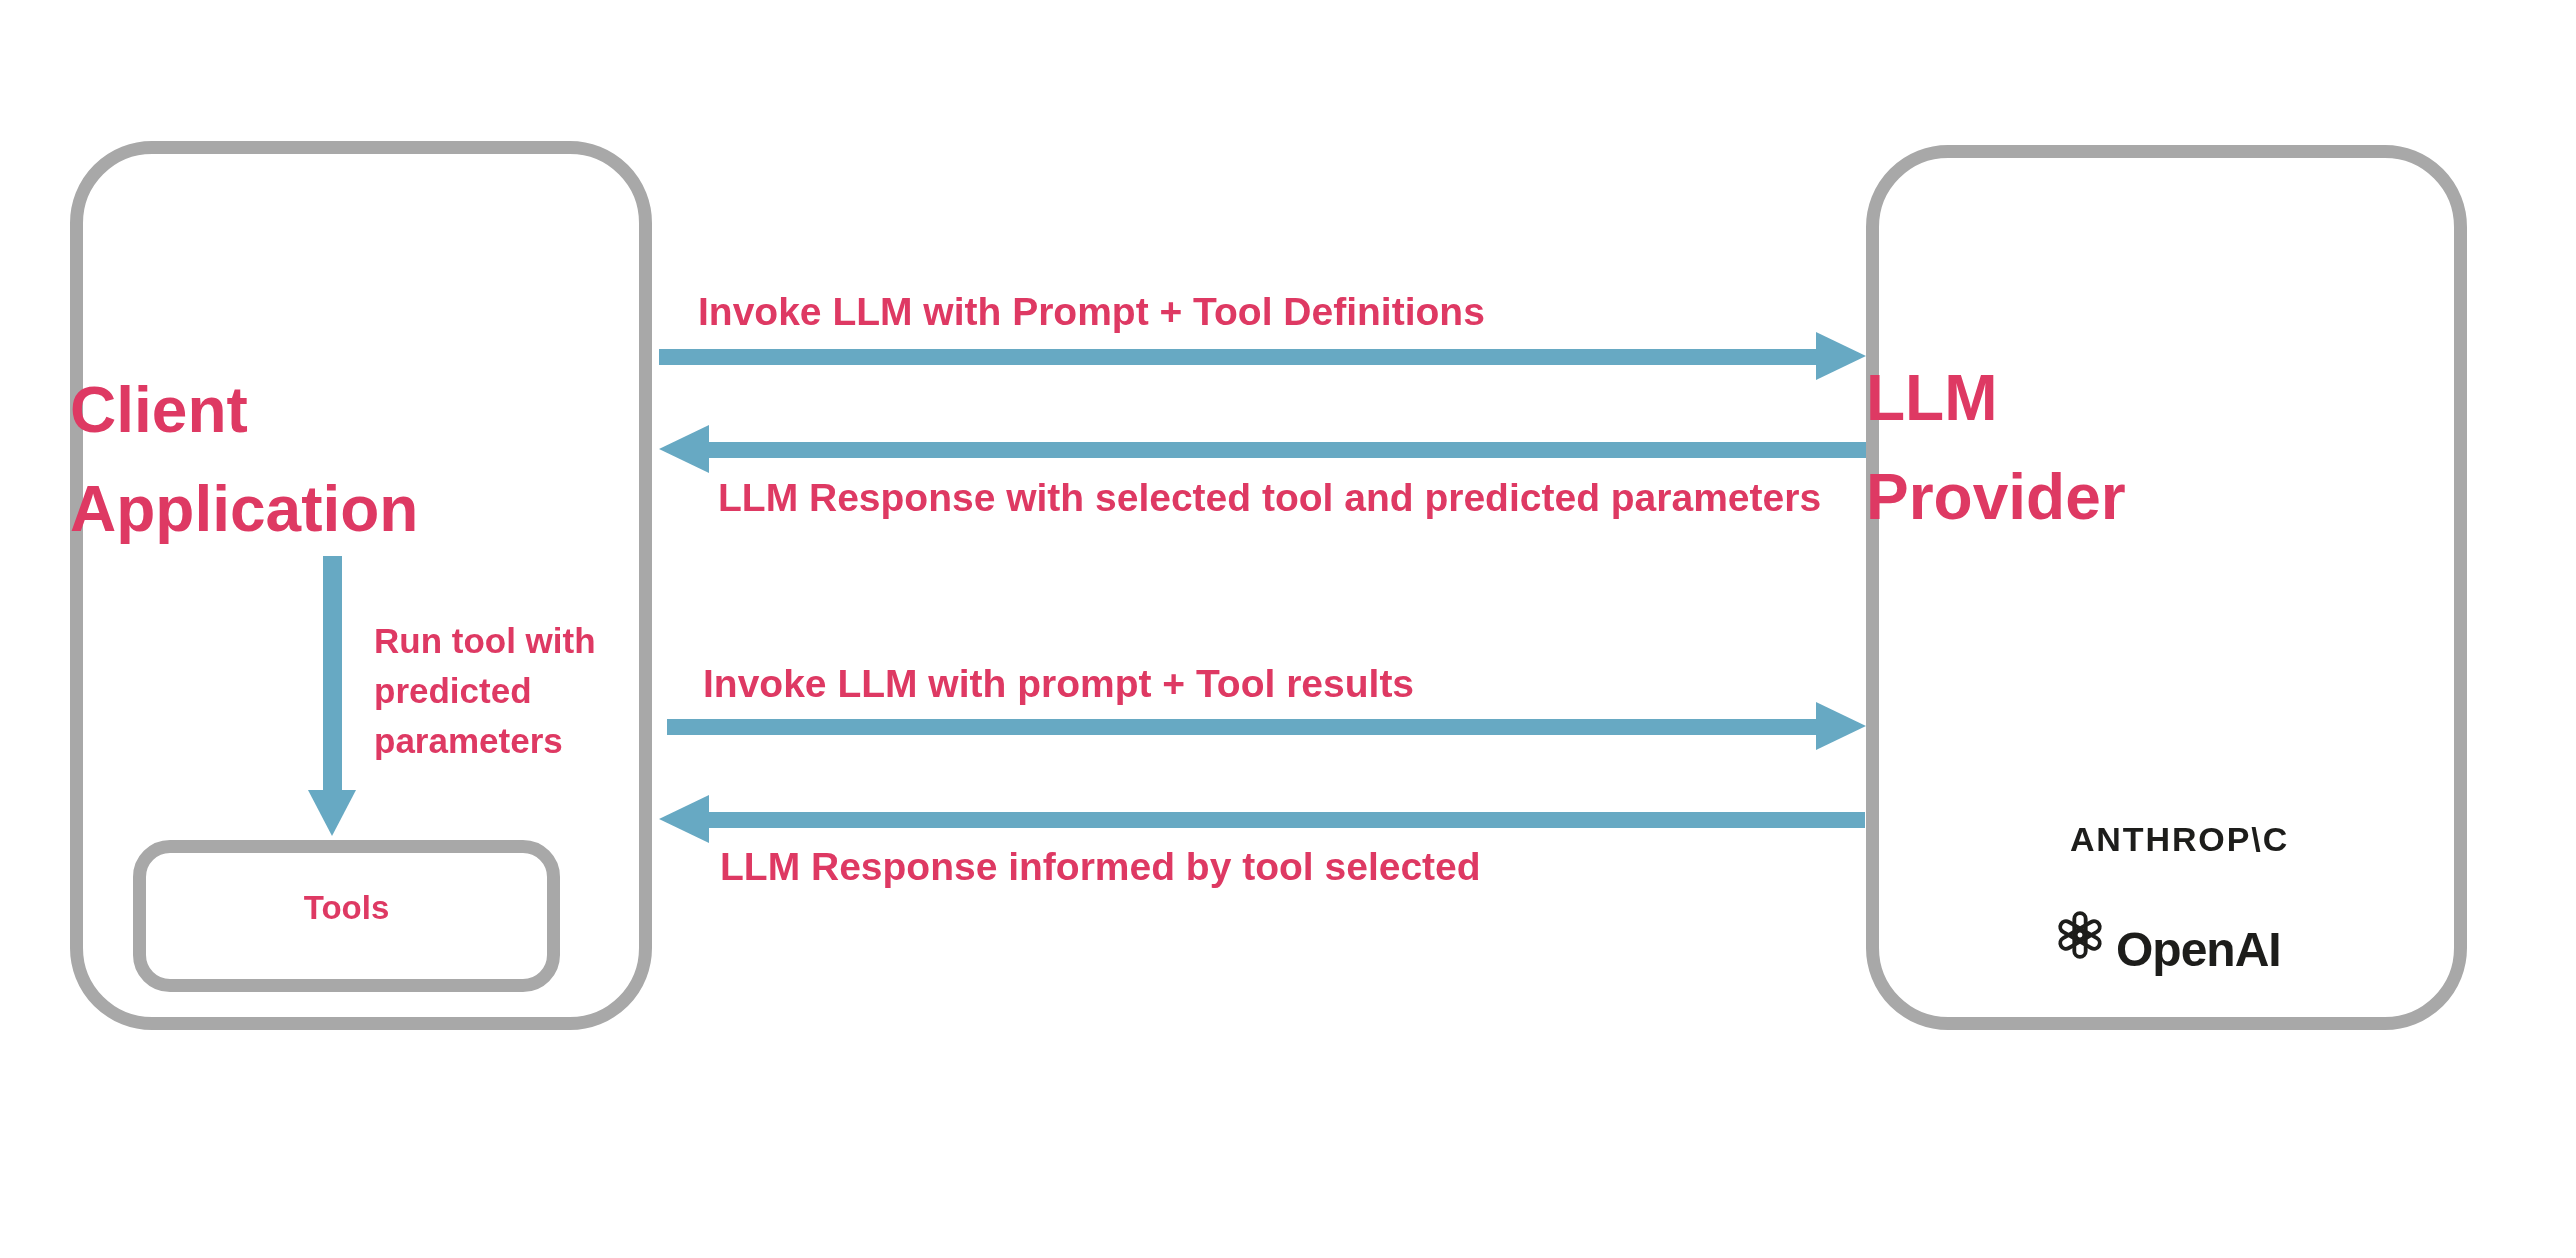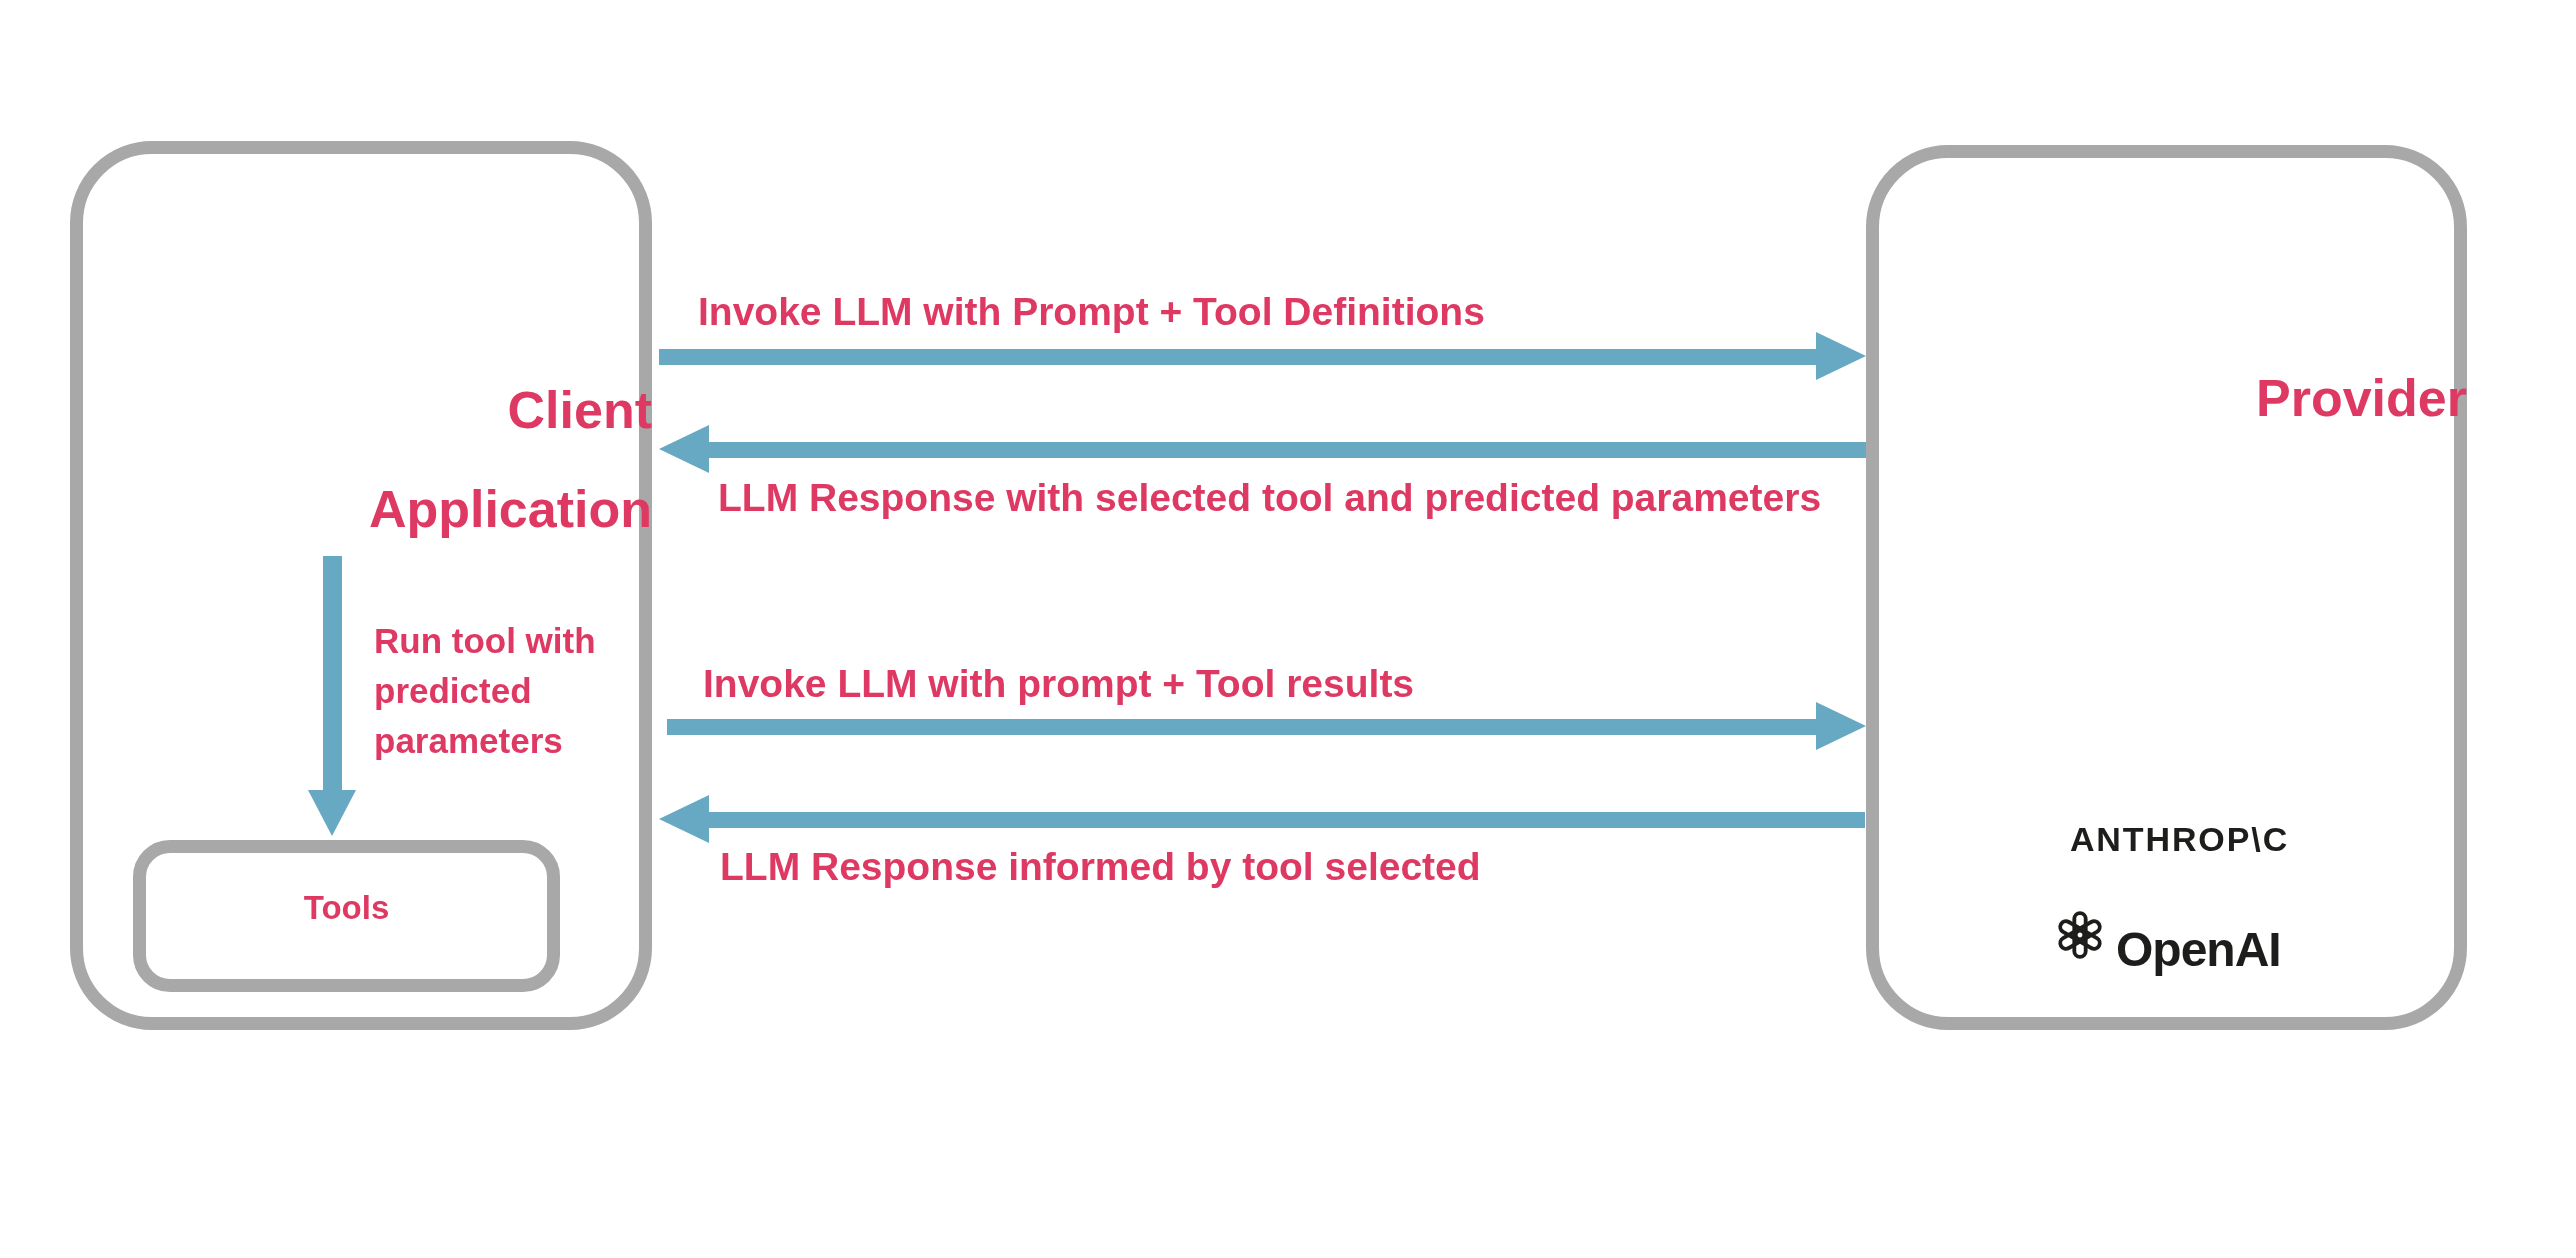--- a/index.html
+++ b/index.html
@@ -25,23 +25,23 @@
     background:#ffffff;
   }
   .small-box{
     position:absolute;
     border:13.5px solid var(--border-gray);
     border-radius:37px;
     background:#ffffff;
   }
   .box-title{
     position:absolute;
-    text-align:right;
-    color:var(--accent-pink);
-    font-size:52px;
+    text-align:left;
+    color:var(--accent-pink);
+    font-size:64px;
     line-height:99px;
     font-weight:700;
     letter-spacing:0px;
   }
   .flow-label{
     position:absolute;
     color:var(--accent-pink);
     font-size:39px;
     line-height:41px;
     font-weight:700;
@@ -121,20 +121,21 @@
     <div>Client</div>
     <div>Application</div>
   </div>
 
   <div class="small-box" style="left:133px;top:840px;width:427px;height:152px;"></div>
   <div class="tools-label" style="left:133px;top:886px;width:427px;">Tools</div>
 
   <div class="big-box" style="left:1866px;top:145px;width:601px;height:885px;"></div>
 
   <div class="box-title" style="left:1866px;top:349px;width:601px;">
+    <div>LLM</div>
     <div>Provider</div>
   </div>
 
   <div>
     <div class="shaft" style="left:659px;top:349px;width:1157px;height:15.5px;"></div>
     <div class="head-right" style="left:1816px;top:332px;"></div>
   </div>
   <div class="flow-label" style="left:698px;top:291px;">Invoke LLM with Prompt + Tool Definitions</div>
 
   <div>

